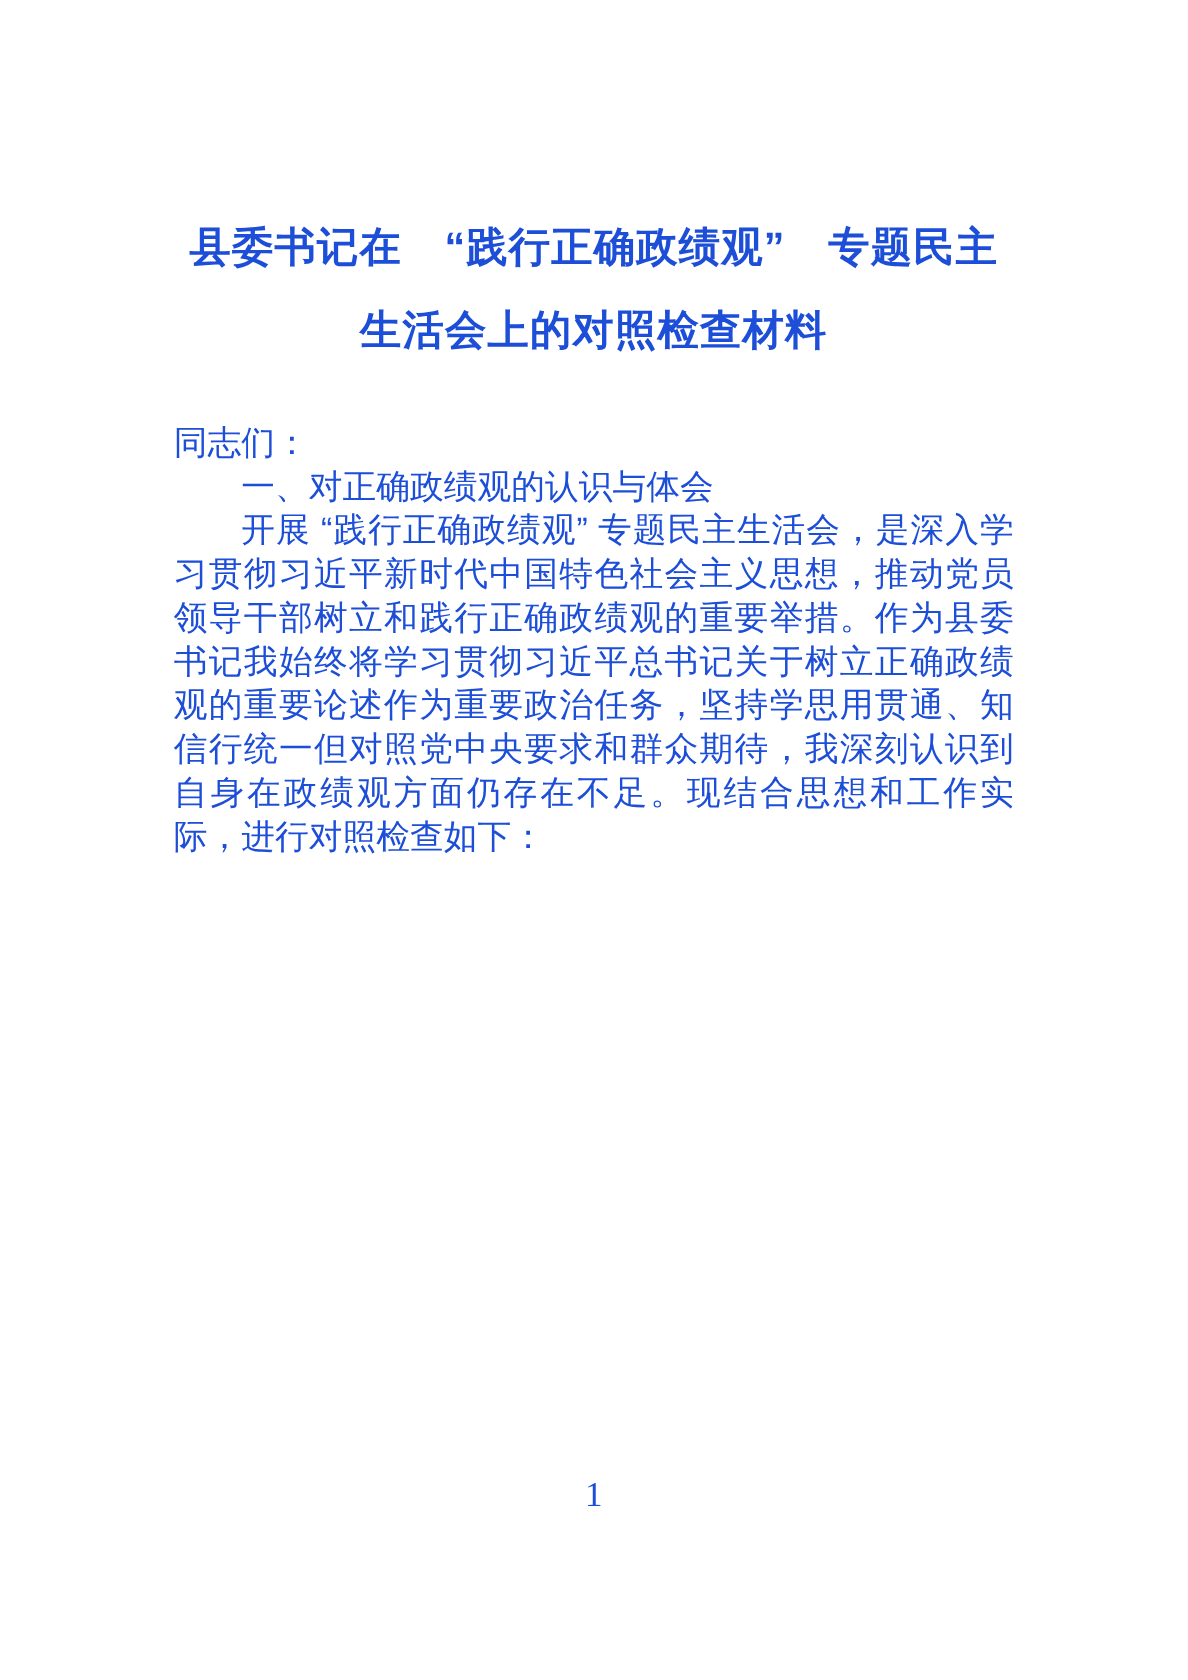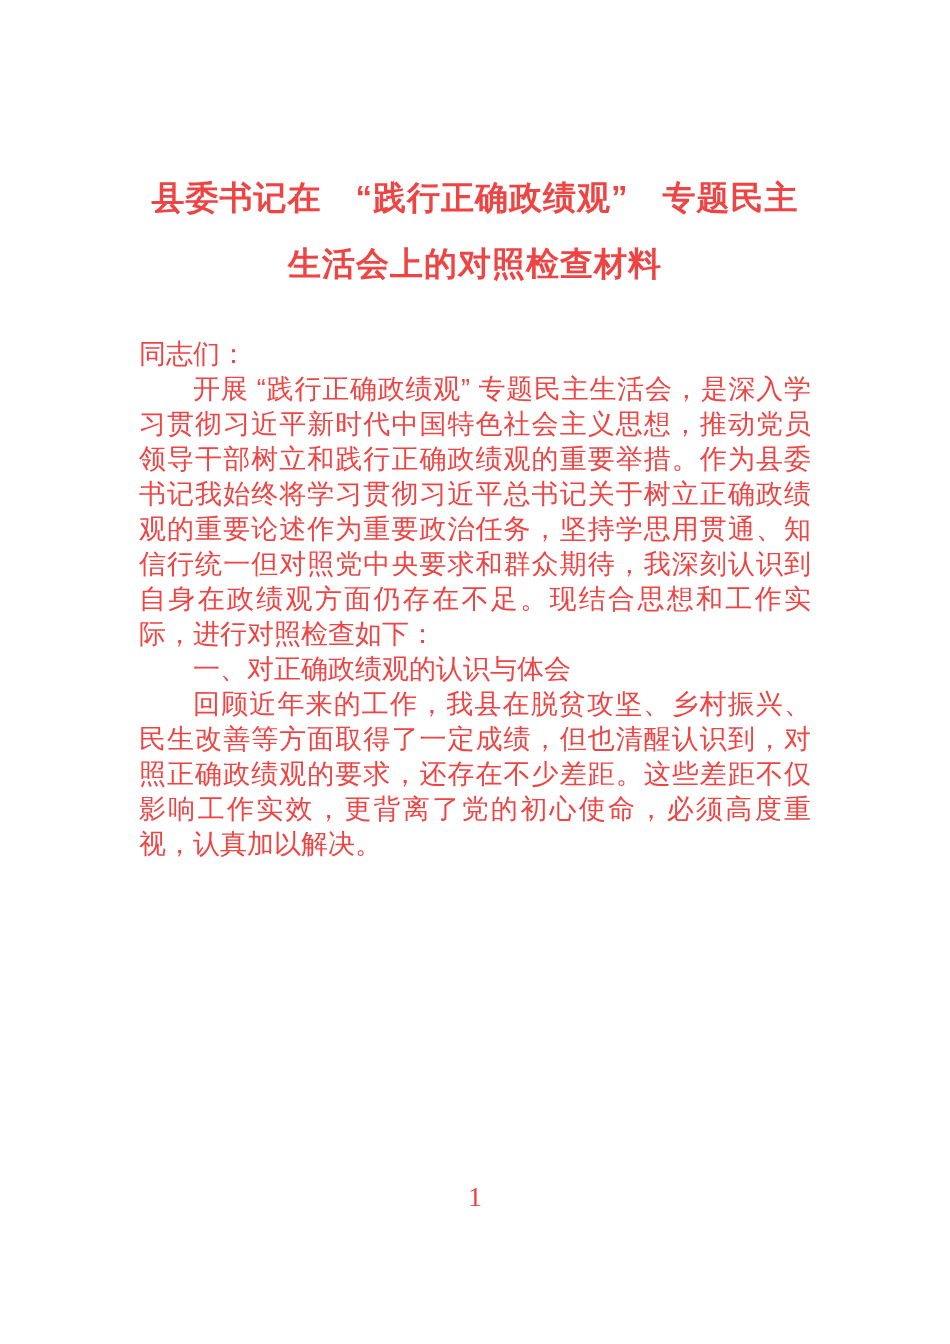--- a/index.html
+++ b/index.html
@@ -7,21 +7,21 @@
     padding: 0;
     background: #ffffff;
   }
   .page {
     position: relative;
     width: 950px;
     height: 1344px;
     background: #ffffff;
     overflow: hidden;
     font-family: "Liberation Sans", sans-serif;
-    color: #ef4444;
+    color: #1d4ed8;
   }
   .title {
     margin: 165px 139px 0 139px;
     font-size: 33px;
     font-weight: 700;
     line-height: 66px;
     text-align: center;
     letter-spacing: 1px;
   }
   .body {
@@ -51,19 +51,18 @@
   }
 </style>
 </head>
 <body>
 
 <div class="page">
   <h1 class="title">县委书记在　“践行正确政绩观”　专题民主生活会上的对照检查材料</h1>
 
   <div class="body">
     <p class="no-indent">同志们：</p>
+    <p>一、对正确政绩观的认识与体会</p>
     <p>开展 “践行正确政绩观” 专题民主生活会，是深入学习贯彻习近平新时代中国特色社会主义思想，推动党员领导干部树立和践行正确政绩观的重要举措。作为县委书记我始终将学习贯彻习近平总书记关于树立正确政绩观的重要论述作为重要政治任务，坚持学思用贯通、知信行统一但对照党中央要求和群众期待，我深刻认识到自身在政绩观方面仍存在不足。现结合思想和工作实际，进行对照检查如下：</p>
-    <p>一、对正确政绩观的认识与体会</p>
-    <p>回顾近年来的工作，我县在脱贫攻坚、乡村振兴、民生改善等方面取得了一定成绩，但也清醒认识到，对照正确政绩观的要求，还存在不少差距。这些差距不仅影响工作实效，更背离了党的初心使命，必须高度重视，认真加以解决。</p>
   </div>
 
   <div class="footer">1</div>
 </div>
 
 </body></html>

